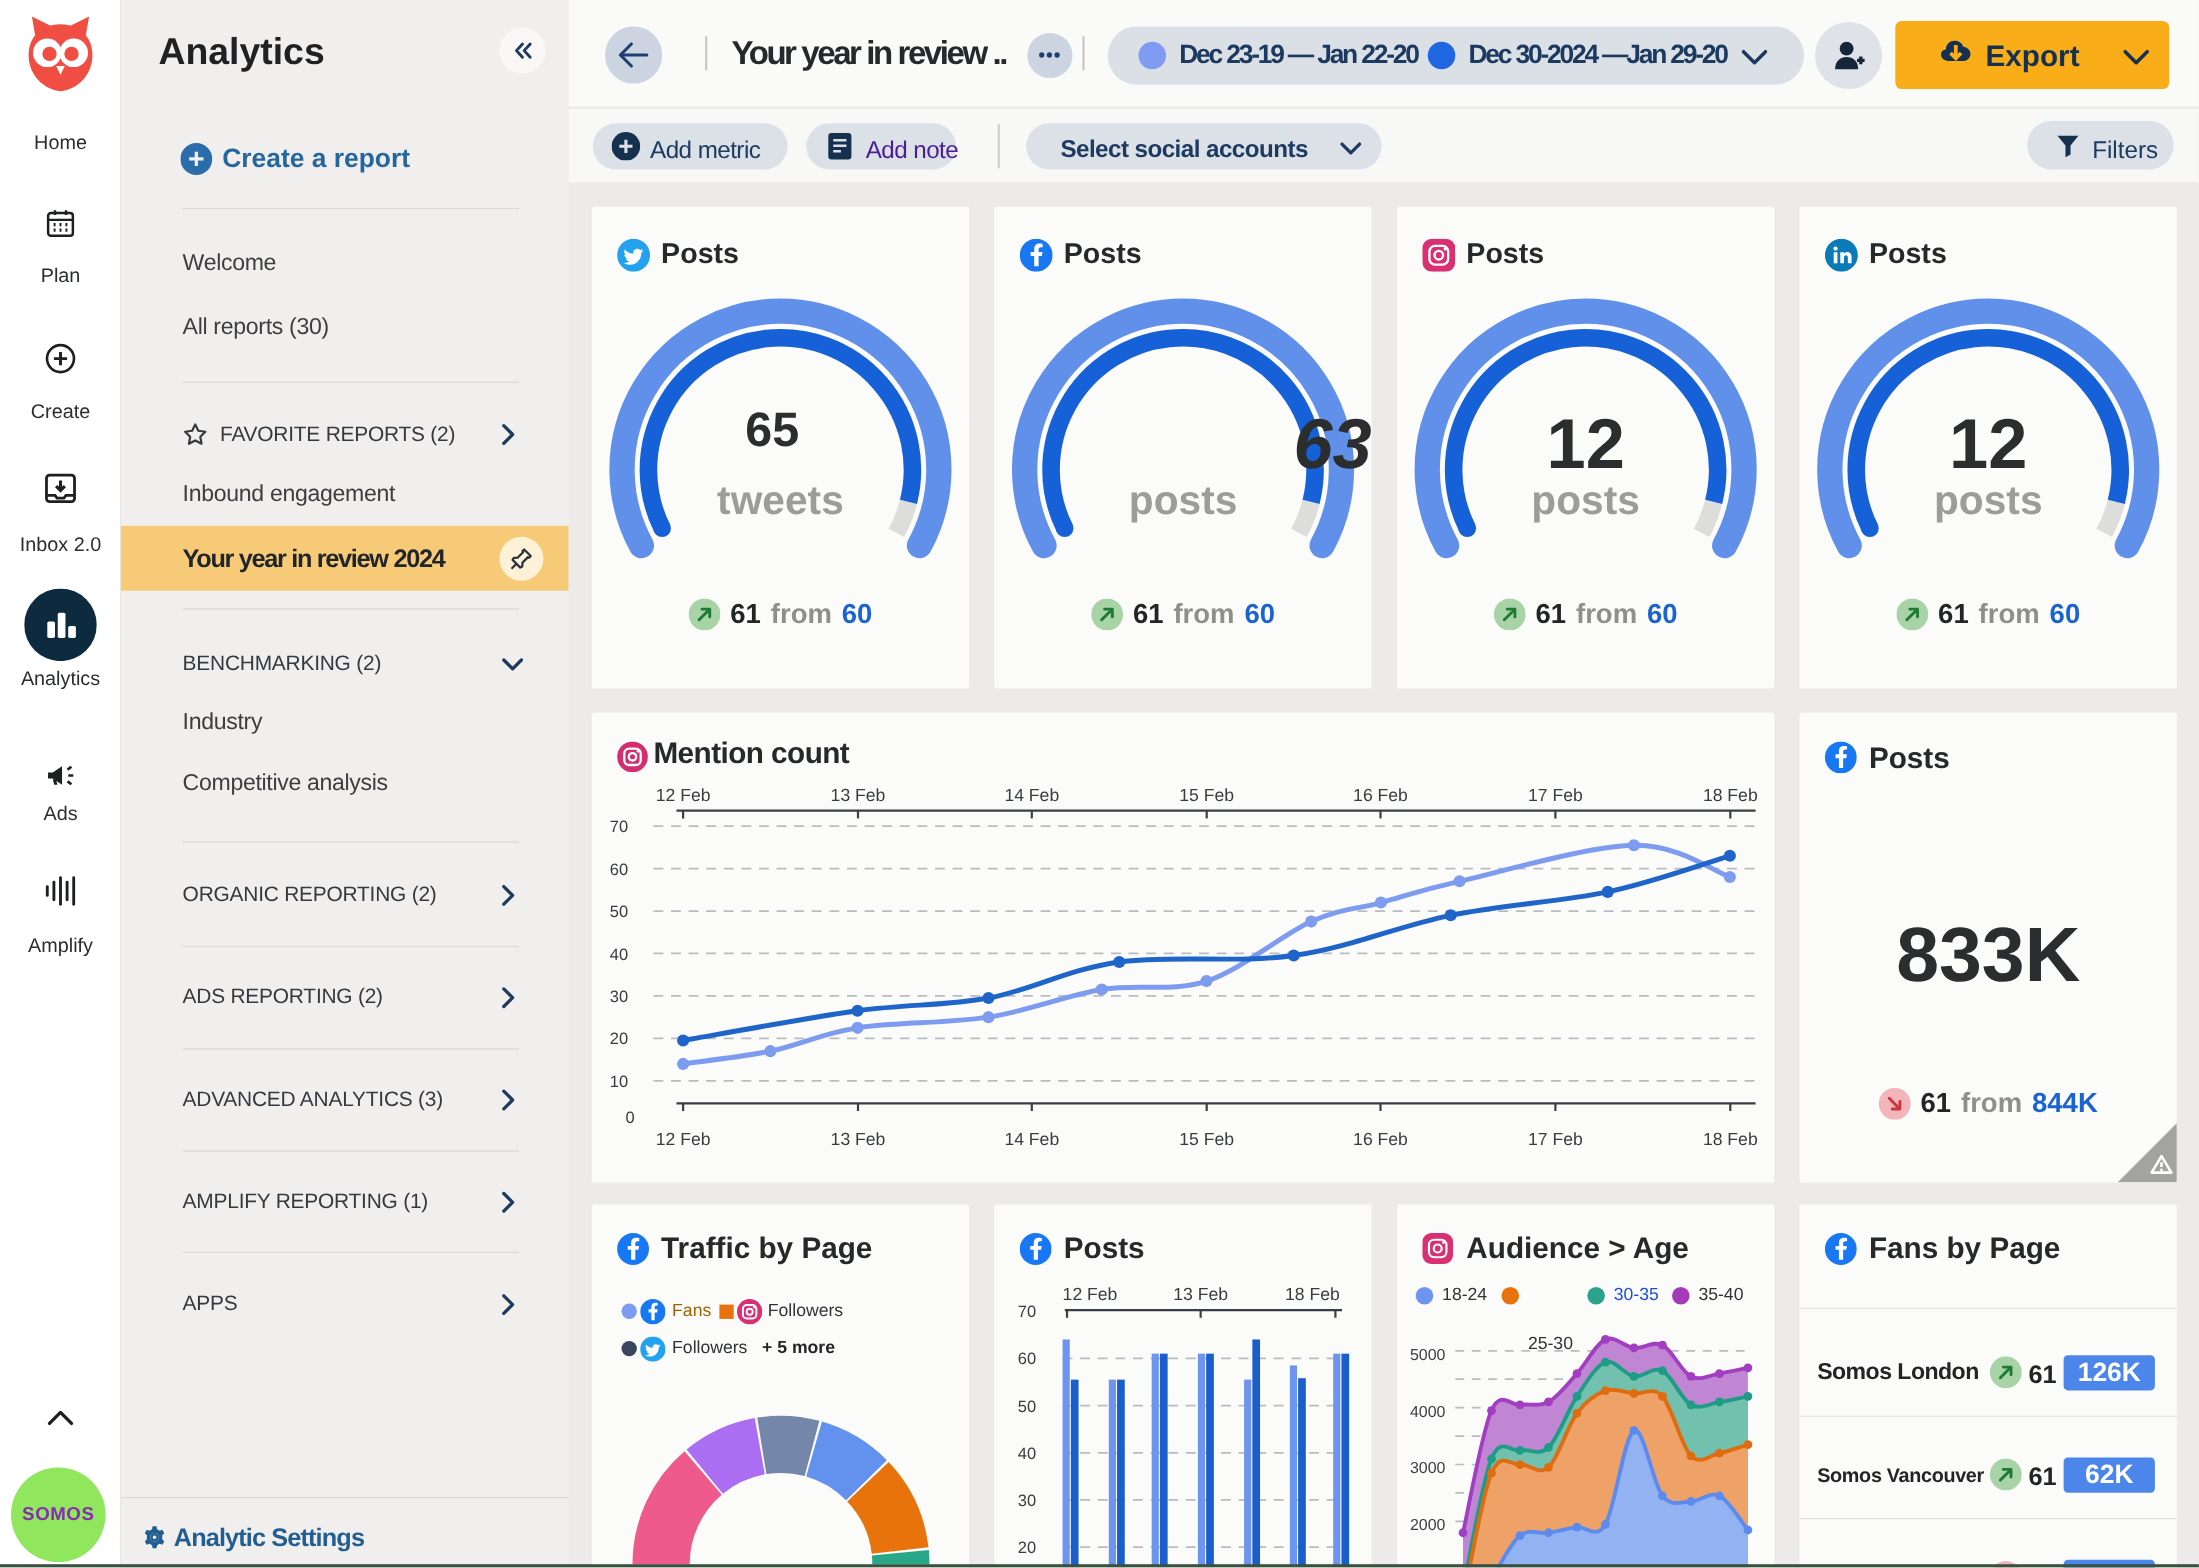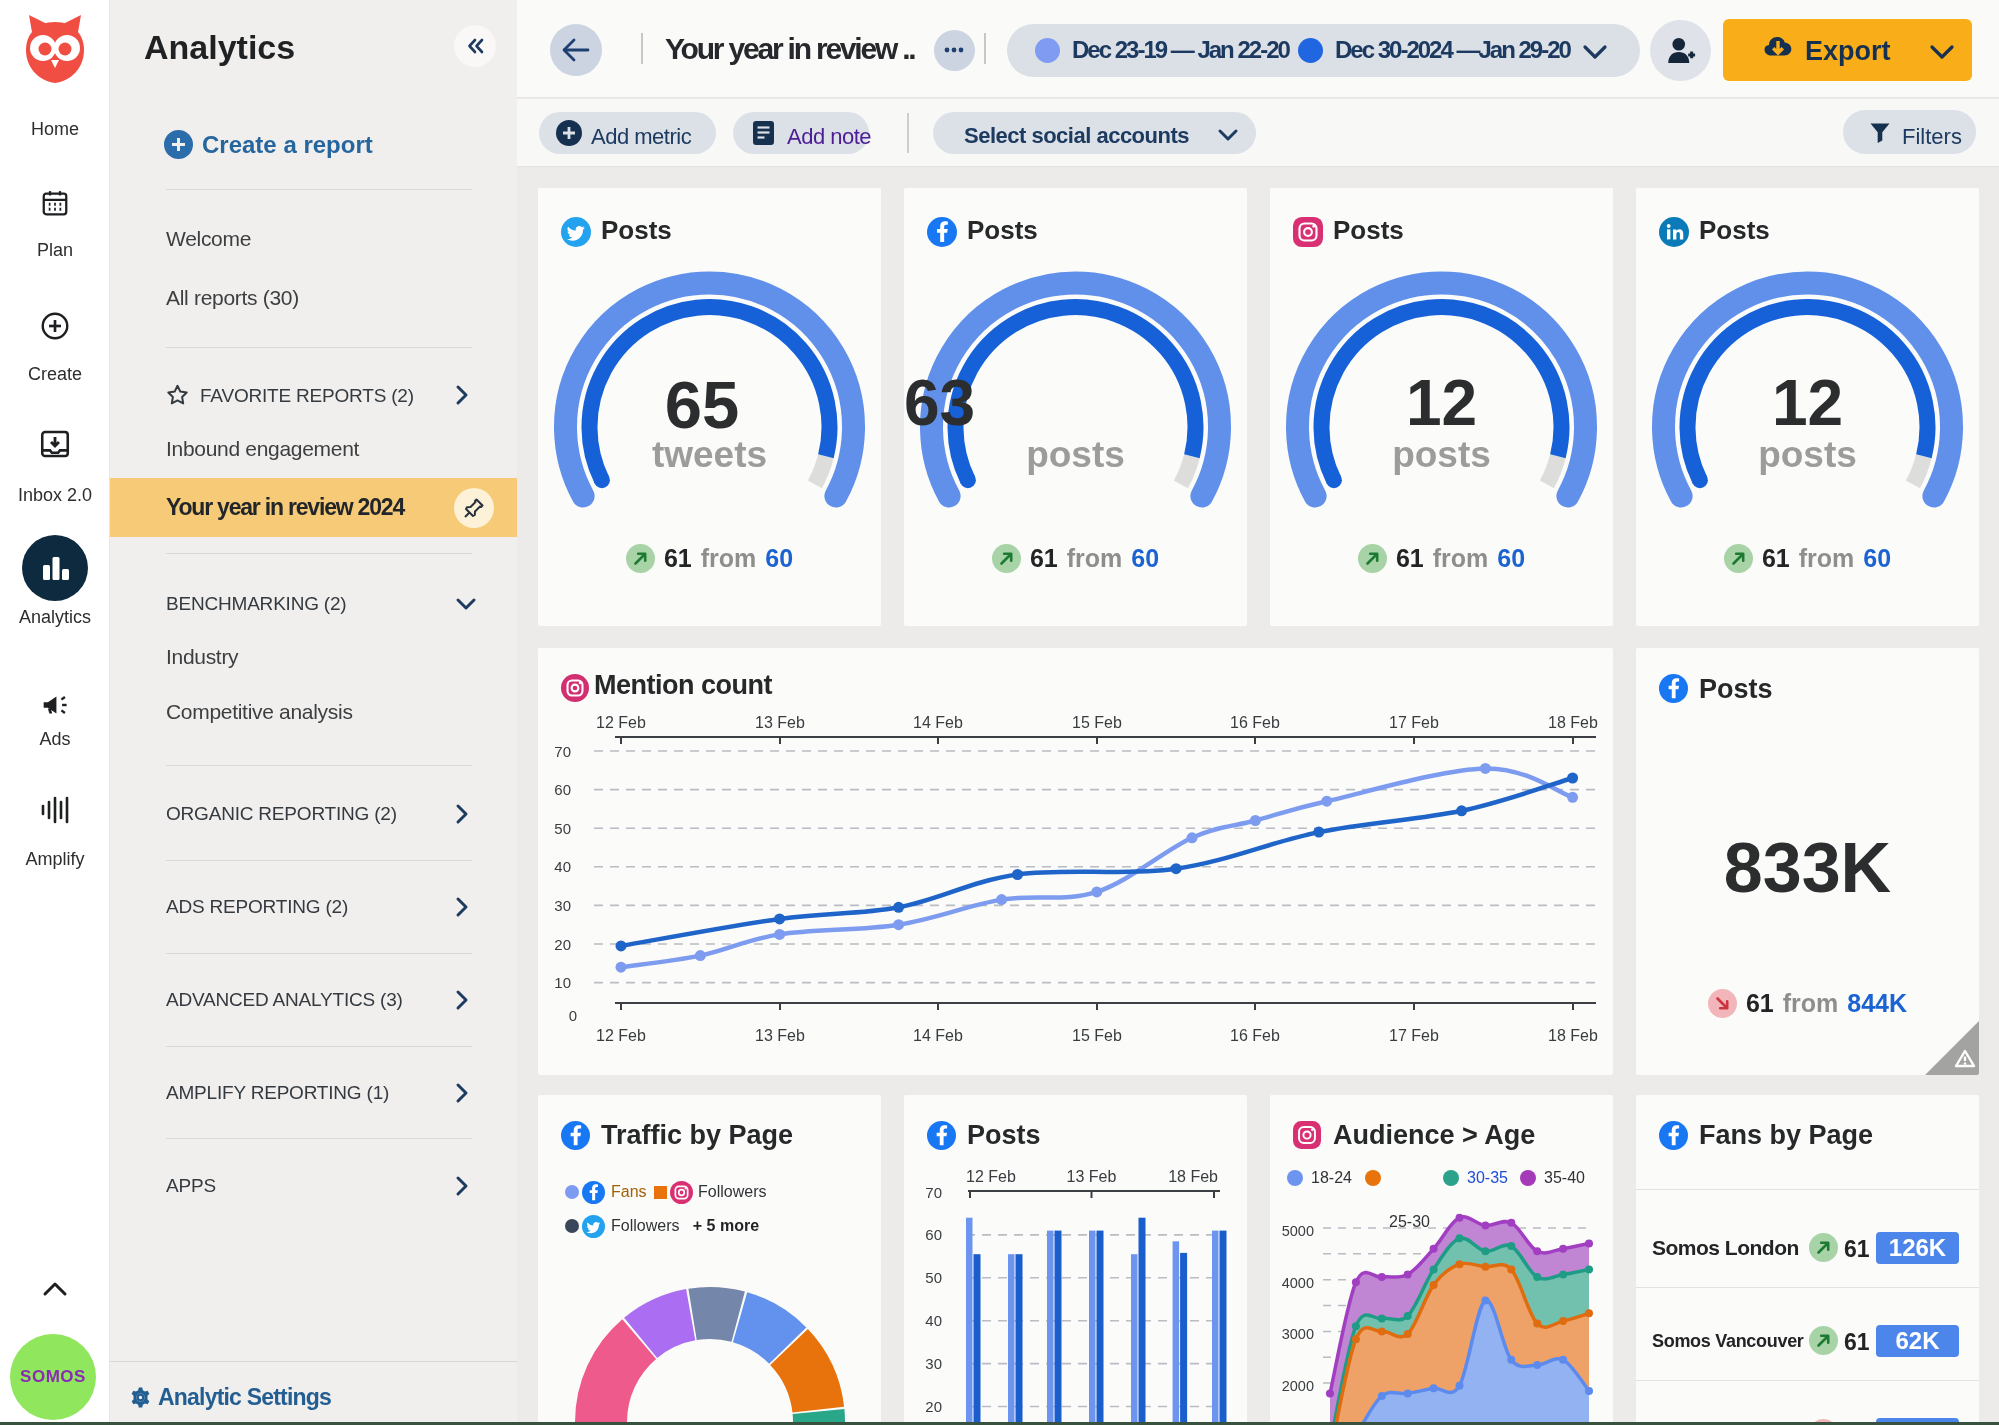--- a/index.html
+++ b/index.html
@@ -268,21 +268,21 @@
         <circle cx="12" cy="12" r="12" fill="#22a2ef"></circle>
         <path fill="#fff" transform="translate(4.6,5.6) scale(0.61)" d="M23.64 4.94c-.87.38-1.8.64-2.78.76a4.85 4.85 0 0 0 2.13-2.68c-.94.56-1.98.96-3.08 1.18A4.85 4.85 0 0 0 11.6 7.62c0 .38.04.75.12 1.1A13.76 13.76 0 0 1 1.73 3.66a4.85 4.85 0 0 0 1.5 6.47 4.8 4.8 0 0 1-2.2-.6v.06c0 2.35 1.67 4.31 3.89 4.76-.41.11-.84.17-1.28.17-.31 0-.62-.03-.91-.09a4.86 4.86 0 0 0 4.53 3.37 9.73 9.73 0 0 1-6.03 2.08c-.39 0-.78-.02-1.16-.07a13.72 13.72 0 0 0 7.43 2.18c8.92 0 13.8-7.39 13.8-13.8l-.02-.63a9.84 9.84 0 0 0 2.42-2.51z"></path>
       </svg>
     <div class="ctitle" style="left:63px;top:27px;">Posts</div>
     <svg class="abs" style="left:0;top:0" width="343" height="340" viewBox="0 0 343 340" fill="none" stroke-linecap="round">
       <path d="M45.1,307.9 A144,144 0 1 1 297.9,307.9" stroke="#6090ea" stroke-width="23"></path>
       <path d="M287.9,268.2 A120,120 0 0 1 276.9,296.4" stroke="#dddddb" stroke-width="16" stroke-linecap="butt"></path>
       <path d="M63.9,292.2 A120,120 0 1 1 287.9,268.2" stroke="#1661d8" stroke-width="16" stroke-linecap="butt"></path>
       <circle cx="63.9" cy="292.2" r="8" fill="#1661d8" stroke="none"></circle>
     </svg>
-    <div class="abs" style="left:0;top:178px;width:328px;text-align:center;font-size:67px;font-weight:bold;color:#2c2d2e;">65</div>
+    <div class="abs" style="left:0;top:178px;width:328px;text-align:center;font-size:44px;font-weight:bold;color:#2c2d2e;">65</div>
     <div class="abs" style="left:0;top:246px;width:343px;text-align:center;font-size:37px;font-weight:bold;color:#9c9c9a;">tweets</div>
     <div class="abs" style="left:0;top:356px;width:343px;display:flex;align-items:center;justify-content:center;gap:9px;">
       <svg width="29" height="29" viewBox="0 0 29 29">
           <circle cx="14.5" cy="14.5" r="14.5" fill="#a8d3a7"></circle>
           <g stroke="#1d7a33" stroke-width="2.6" fill="none" stroke-linecap="round" stroke-linejoin="round">
             <line x1="9.5" y1="19.5" x2="18.5" y2="10.5"></line>
             <path d="M12.2 9.8 L19.2 9.8 L19.2 16.8"></path>
           </g>
         </svg>
       <span style="font-size:25px;font-weight:bold;color:#232425;">61</span>
@@ -295,21 +295,21 @@
         <circle cx="12" cy="12" r="12" fill="#1877f2"></circle>
         <path fill="#fff" d="M16.1 12.6l.45-2.94h-2.82V7.75c0-.8.39-1.59 1.66-1.59h1.28V3.66s-1.16-.2-2.27-.2c-2.32 0-3.84 1.41-3.84 3.95v2.24H7.98v2.95h2.58V20h3.17v-7.4z"></path>
       </svg>
     <div class="ctitle" style="left:63px;top:27px;">Posts</div>
     <svg class="abs" style="left:0;top:0" width="343" height="340" viewBox="0 0 343 340" fill="none" stroke-linecap="round">
       <path d="M45.1,307.9 A144,144 0 1 1 297.9,307.9" stroke="#6090ea" stroke-width="23"></path>
       <path d="M287.9,268.2 A120,120 0 0 1 276.9,296.4" stroke="#dddddb" stroke-width="16" stroke-linecap="butt"></path>
       <path d="M63.9,292.2 A120,120 0 1 1 287.9,268.2" stroke="#1661d8" stroke-width="16" stroke-linecap="butt"></path>
       <circle cx="63.9" cy="292.2" r="8" fill="#1661d8" stroke="none"></circle>
     </svg>
-    <div class="abs" style="left:0;top:178px;width:343px;text-align:left;font-size:64px;font-weight:bold;color:#2c2d2e;">63</div>
+    <div class="abs" style="left:0;top:178px;width:343px;text-align:right;font-size:64px;font-weight:bold;color:#2c2d2e;font-style:italic;">63</div>
     <div class="abs" style="left:0;top:246px;width:343px;text-align:center;font-size:37px;font-weight:bold;color:#9c9c9a;">posts</div>
     <div class="abs" style="left:0;top:356px;width:343px;display:flex;align-items:center;justify-content:center;gap:9px;">
       <svg width="29" height="29" viewBox="0 0 29 29">
           <circle cx="14.5" cy="14.5" r="14.5" fill="#a8d3a7"></circle>
           <g stroke="#1d7a33" stroke-width="2.6" fill="none" stroke-linecap="round" stroke-linejoin="round">
             <line x1="9.5" y1="19.5" x2="18.5" y2="10.5"></line>
             <path d="M12.2 9.8 L19.2 9.8 L19.2 16.8"></path>
           </g>
         </svg>
       <span style="font-size:25px;font-weight:bold;color:#232425;">61</span>

